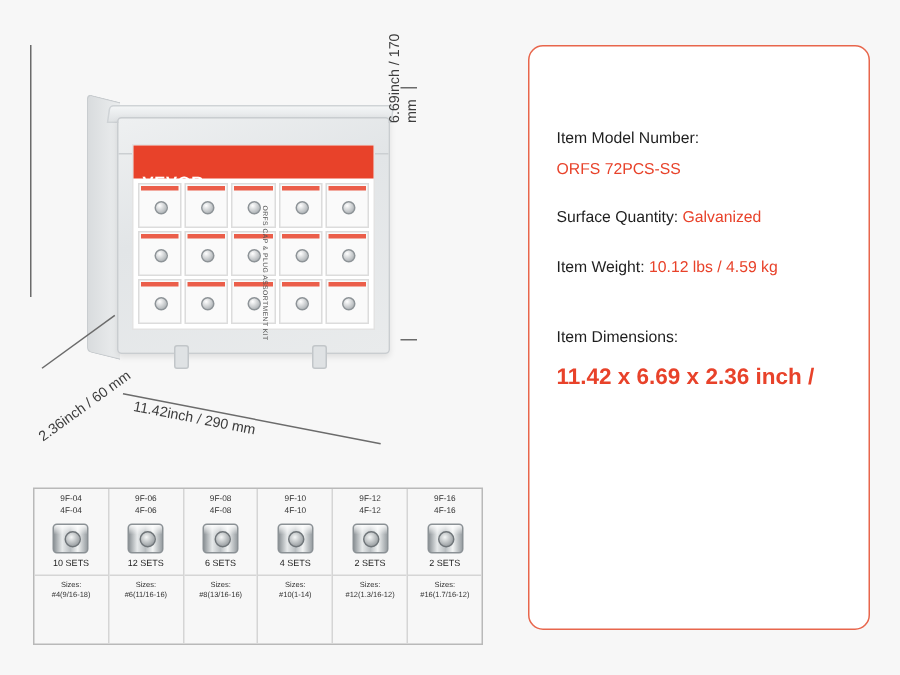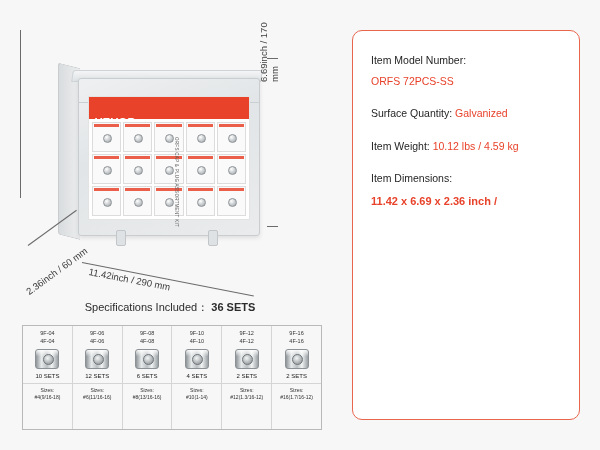--- a/index.html
+++ b/index.html
@@ -281,25 +281,25 @@
   .spec-row {
     font-size: 10.5px;
     color: #1f1f1f;
     margin-bottom: 17px;
     line-height: 1.45;
   }
   .spec-row .val {
     color: #e8422a;
     font-weight: normal;
   }
-  .spec-row.block .lbl { display: block; margin-bottom: 6px; }
+  .spec-row.block .lbl { display: block; margin-bottom: 6px; margin-top: 32px; }
   .dims-val {
     color: #e8422a;
     font-weight: bold;
-    font-size: 11px;
+    font-size: 15px;
     line-height: 1.7;
   }
   .dims-val .l2 { display: block; padding-left: 10px; }
 </style>
 </head>
 <body>
 
 <div class="page">
 
   <div class="left">
@@ -344,24 +344,20 @@
       <div class="dim-v-cap-bot"></div>
       <div class="dim-v-text">6.69inch / 170 mm</div>
 
       <div class="dim-h"></div>
       <div class="dim-h-text">11.42inch / 290 mm</div>
 
       <div class="dim-d"></div>
       <div class="dim-d-text">2.36inch / 60 mm</div>
     </div>
 
-    <div class="spec-title">
-      <span>Specifications Included：</span>
-      <b>36 SETS</b>
-    </div>
 
     <div class="spec-table">
       <div class="spec-col">
         <div class="code">9F-04</div>
         <div class="code">4F-04</div>
         <div class="fitting"></div>
         <div class="sets">10 SETS</div>
         <div class="sizebox">
           <div>Sizes:</div>
           <div>#4(9/16-18)</div>

